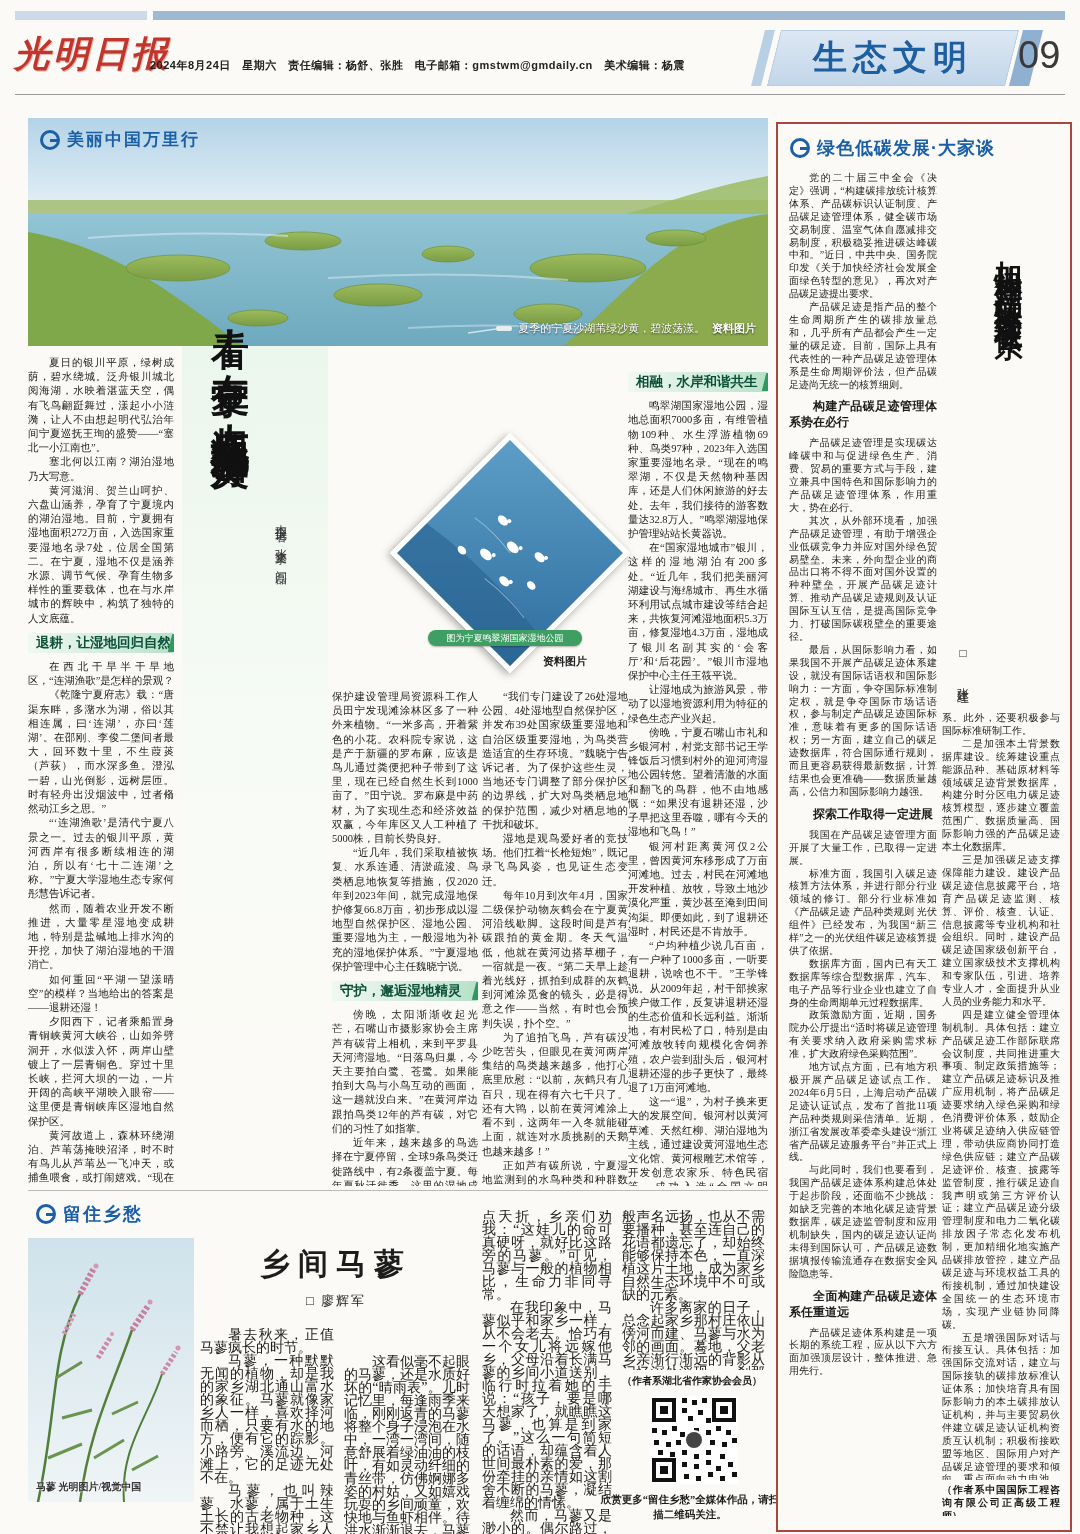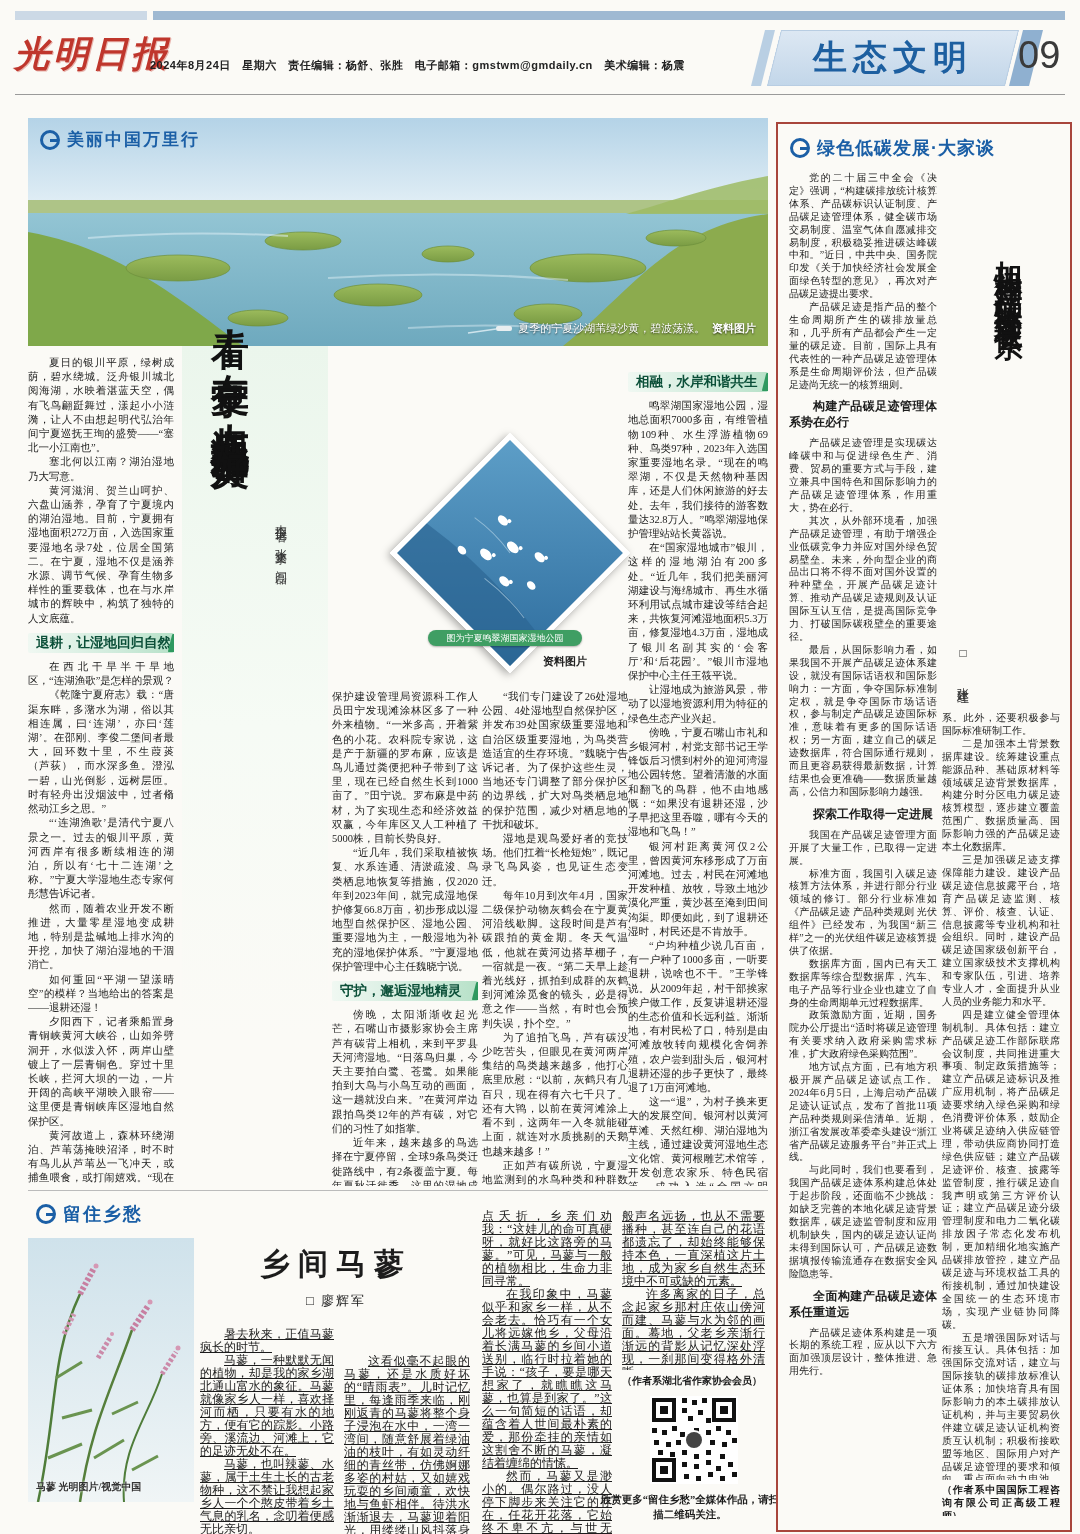--- a/index.html
+++ b/index.html
@@ -48,21 +48,21 @@
   .inset-credit{font-size:11px;font-weight:bold;color:#222;}
   
   .carbon-box{border:2.5px solid #a8453c;background:#fbfaf6;}
   .carbon-col{font-size:10px;line-height:12.9px;text-align:justify;overflow:hidden;}
   .carbon-col p{margin:0;text-indent:2em;}
   .carbon-col p.cont{text-indent:0;}
   .carbon-col p.sub{font-family:"Liberation Sans",sans-serif;font-weight:bold;font-size:12px;line-height:16px;margin:7px 0;}
   .carbon-vtitle{font-size:28px;letter-spacing:6px;line-height:40px;}
   .note{font-weight:bold;}
   
-  .essay-col{font-size:12px;line-height:13px;text-align:justify;overflow:hidden;text-decoration:underline;}
+  .essay-col{font-size:14px;line-height:13px;text-align:justify;overflow:hidden;}
   .essay-col p{margin:0;text-indent:2em;}
   .essay-col p.cont{text-indent:0;}
   .essay-title{font-size:30px;font-weight:bold;letter-spacing:8px;text-align:center;}
   .essay-author{font-size:13px;text-align:center;letter-spacing:2px;color:#222;}
   .essay-note{font-weight:bold;font-size:10px;text-align:center;}
   .qr-cap{font-size:10.5px;font-weight:bold;text-align:center;line-height:15px;}
   .plant-cap{position:absolute;left:8px;bottom:8px;font-size:10px;font-weight:bold;color:#333;text-shadow:0 0 3px #fff;}
 </style>
 </head>
 <body>

